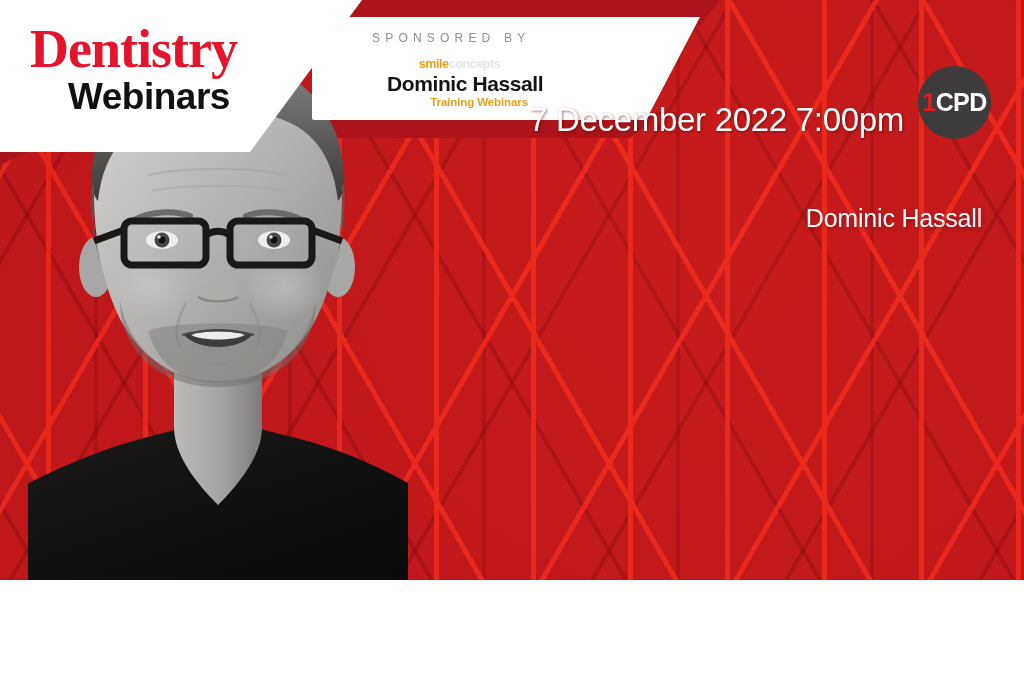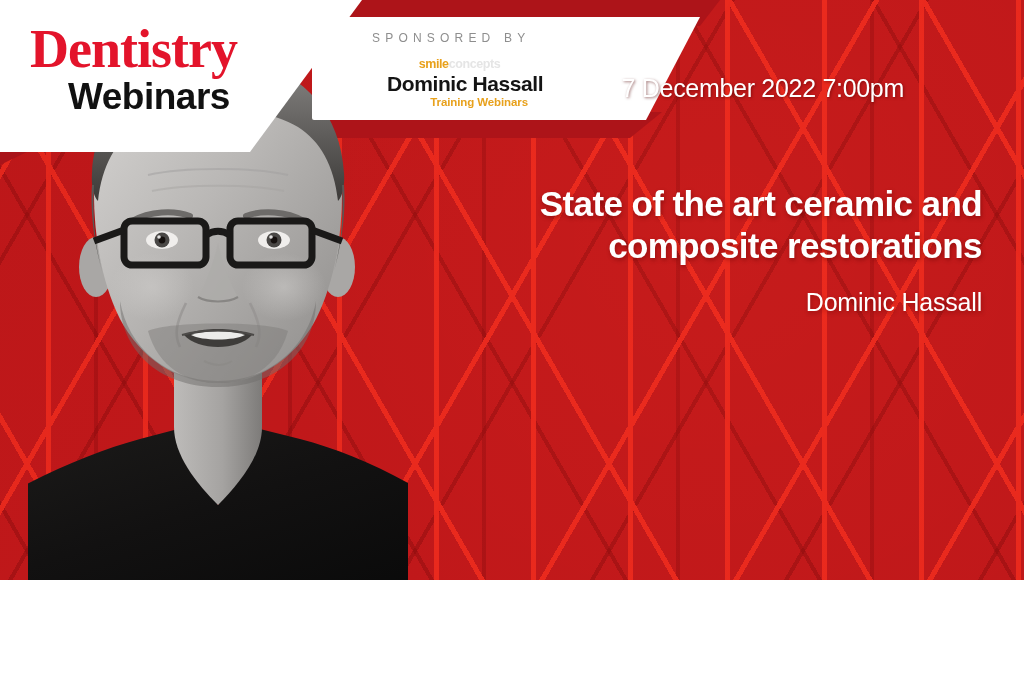--- a/index.html
+++ b/index.html
@@ -186,22 +186,22 @@
     margin-top: 1px;
     text-align: right;
     padding-right: 4px;
     white-space: nowrap;
   }
 
   
   .date-text {
     position: absolute;
     right: 120px;
-    top: 74px;
-    font-size: 25px;
+    top: 101px;
+    font-size: 33px;
     color: #ffffff;
     letter-spacing: -0.3px;
     white-space: nowrap;
     text-shadow: 1px 1px 3px rgba(80,0,0,.55);
     z-index: 7;
   }
   .cpd-badge {
     position: absolute;
     right: 33px;
     top: 66px;
@@ -396,19 +396,23 @@
   <div class="sponsor-logo">
     <div class="sc-line">
       <span class="sc-smile">smile</span><span class="sc-concepts">concepts</span>
     </div>
     <div class="dh-name">Dominic Hassall</div>
     <div class="dh-ti">Training Webinars</div>
   </div>
 
   <div class="date-text">7 December 2022 7:00pm</div>
 
+  <div class="cpd-badge">
+    <span class="cpd-inner">
+      <span class="cpd-num">1</span><span class="cpd-lbl">CPD</span>
+    </span>
+  </div>
 
   <div class="title-block">
-    <h1 class="webinar-title">State of the art ceramic and composite restorations</h1>
     <div class="webinar-speaker">Dominic Hassall</div>
   </div>
 
 </div>
 
 </body></html>

